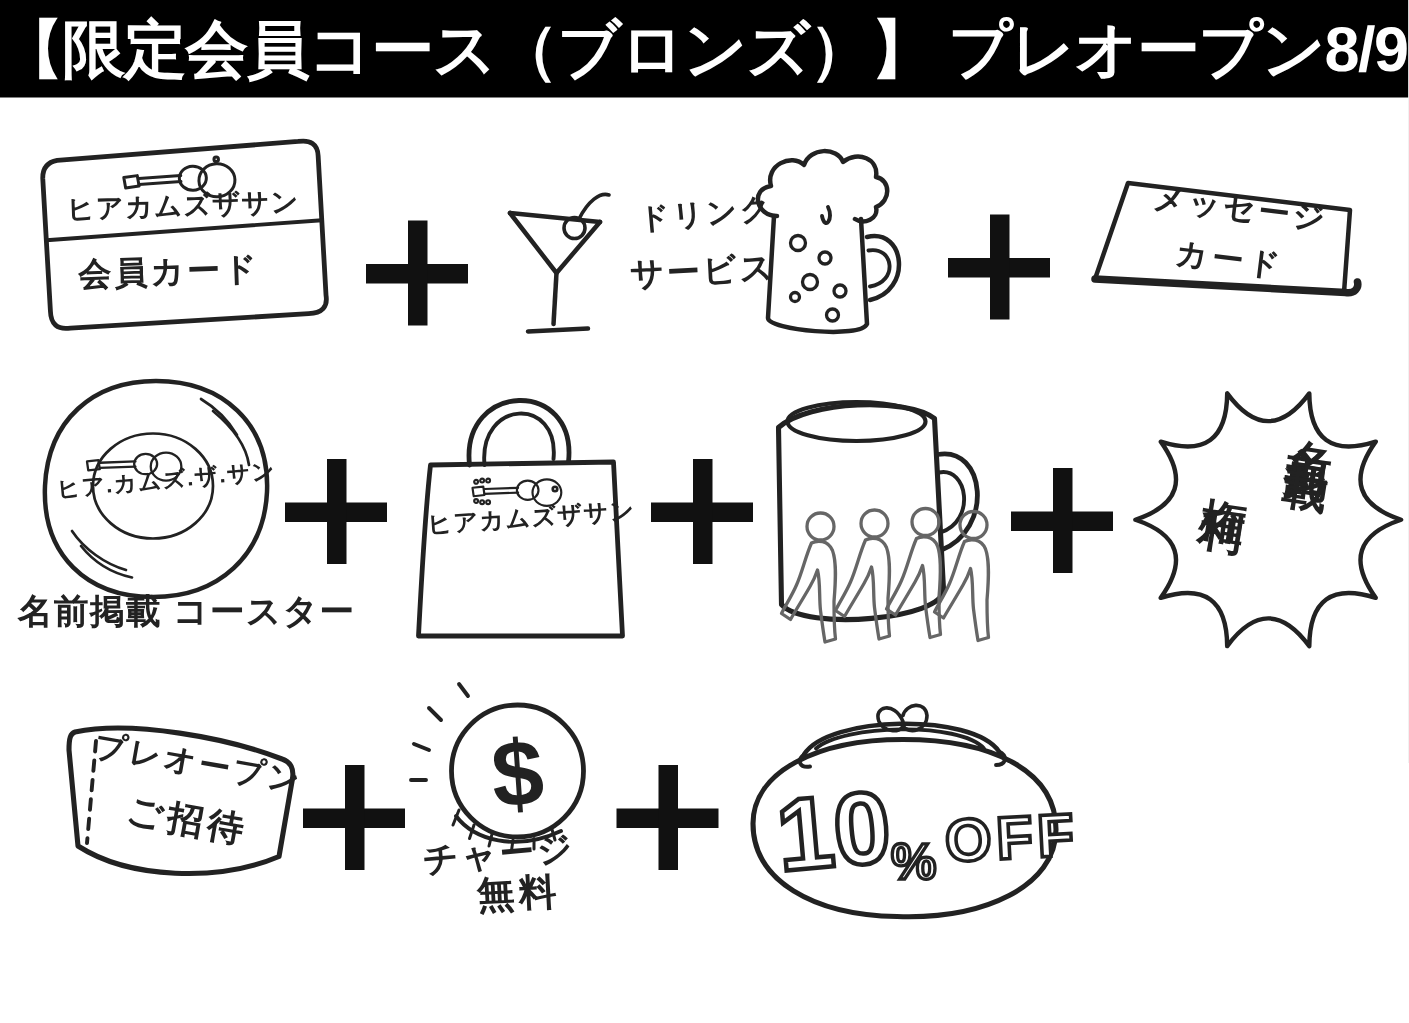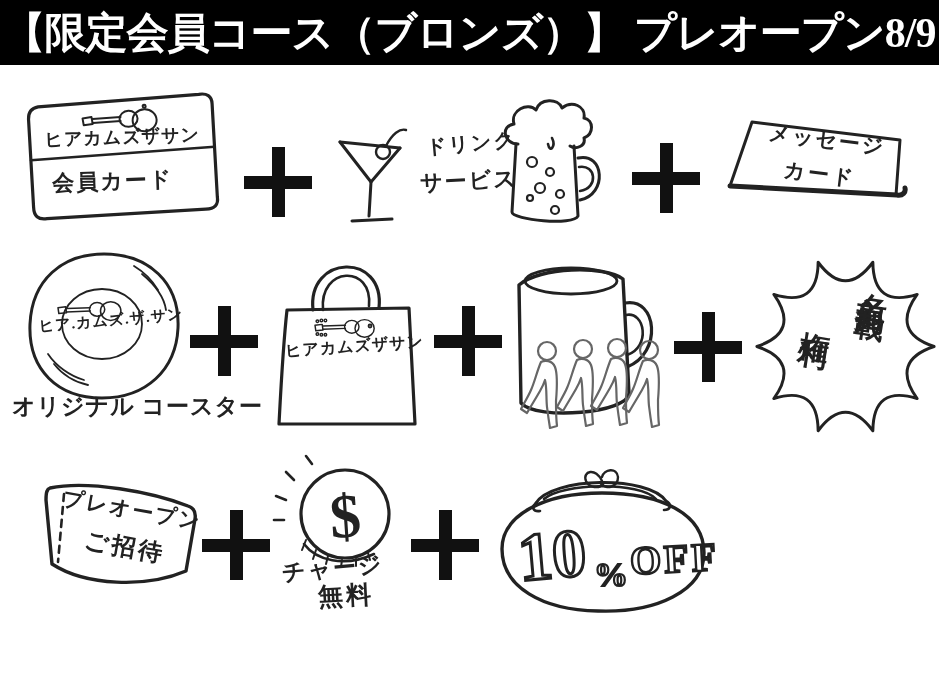--- a/index.html
+++ b/index.html
@@ -1,17 +1,17 @@
 <!DOCTYPE html>
 <html style="--ink: #222222; --paper: #ffffff; --header_bg: #000000; --header_text: #ffffff; --figure_gray: #666666; --plus_black: #111111;"><head>
 <meta charset="utf-8">
 <style>
   html,body{margin:0;padding:0;background:#e8e8e8;}
   .page{position:relative;width:939px;height:682px;background:var(--paper,#fff);overflow:hidden;
-        font-family:Liberation Serif, serif;color:var(--ink,#222);}
+        font-family:Liberation Sans, sans-serif;color:var(--ink,#222);}
   
   .topbar{position:absolute;left:0;top:0;width:939px;height:65px;background:var(--header_bg,#000);
           display:flex;align-items:center;justify-content:center;}
   .topbar .title{color:var(--header_text,#fff);font-size:42px;font-weight:bold;letter-spacing:-1px;white-space:nowrap;}
   
   .grp{position:absolute;}
   .grp svg{position:absolute;left:0;top:0;overflow:visible;}
   .ink{stroke:var(--ink,#222);fill:none;stroke-linecap:round;stroke-linejoin:round;}
   .hand{position:absolute;font-weight:bold;color:var(--ink,#222);white-space:nowrap;line-height:1.15;}
   
@@ -107,21 +107,21 @@
       <path class="ink" stroke-width="1.8" d="M30,102 C38,114 52,124 66,128"></path>
       <g class="ink" stroke-width="1.8" transform="translate(40,48) scale(0.85)">
         <path d="M0,9 L9,8 L10,15 L1,16 Z"></path>
         <path d="M10,10 L38,9"></path>
           <path d="M10,14 L38,13"></path>
         <ellipse cx="46" cy="11" rx="9" ry="8"></ellipse>
         <ellipse cx="62" cy="13" rx="12" ry="11"></ellipse>
       </g>
     </svg>
     <div class="hand" style="left:18px;top:60px;width:150px;text-align:center;font-size:15px;letter-spacing:1px;transform:rotate(-5deg);">ヒア.カムズ.ザ.サン</div>
-    <div class="hand" style="left:-6px;top:142px;width:216px;text-align:center;font-size:23px;letter-spacing:1px;">オリジナル コースター</div>
+    <div class="hand" style="left:-6px;top:142px;width:216px;text-align:center;font-size:23px;letter-spacing:1px;">名前掲載 コースター</div>
   </div>
 
   <div class="plus" style="left:190px;top:306px;">
       <i class="ph"></i>
       <i class="pv"></i>
     </div>
 
   <div class="grp" style="left:263px;top:246px;width:168px;height:182px;">
     <svg width="168" height="182" viewBox="0 0 168 182">
       <path class="ink" stroke-width="3.2" d="M50,64 C44,8 122,6 116,62"></path>

